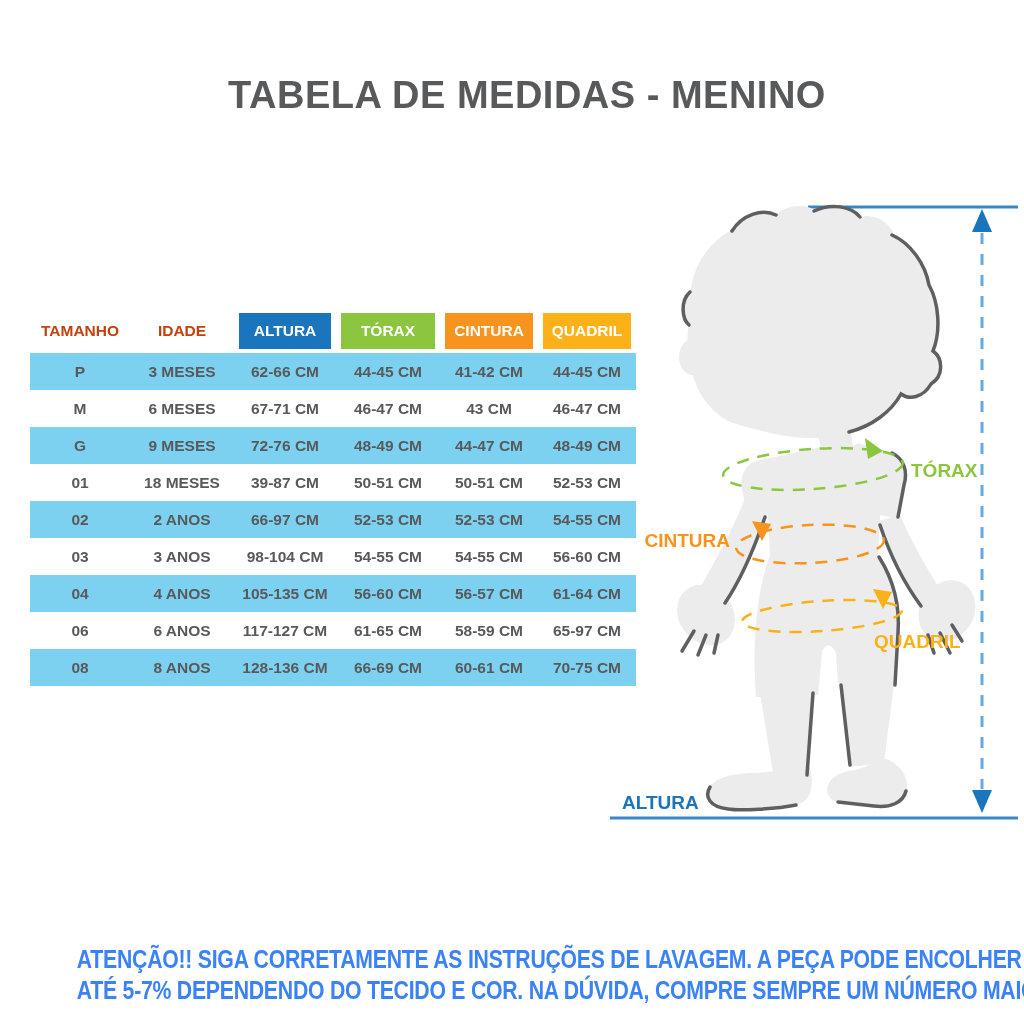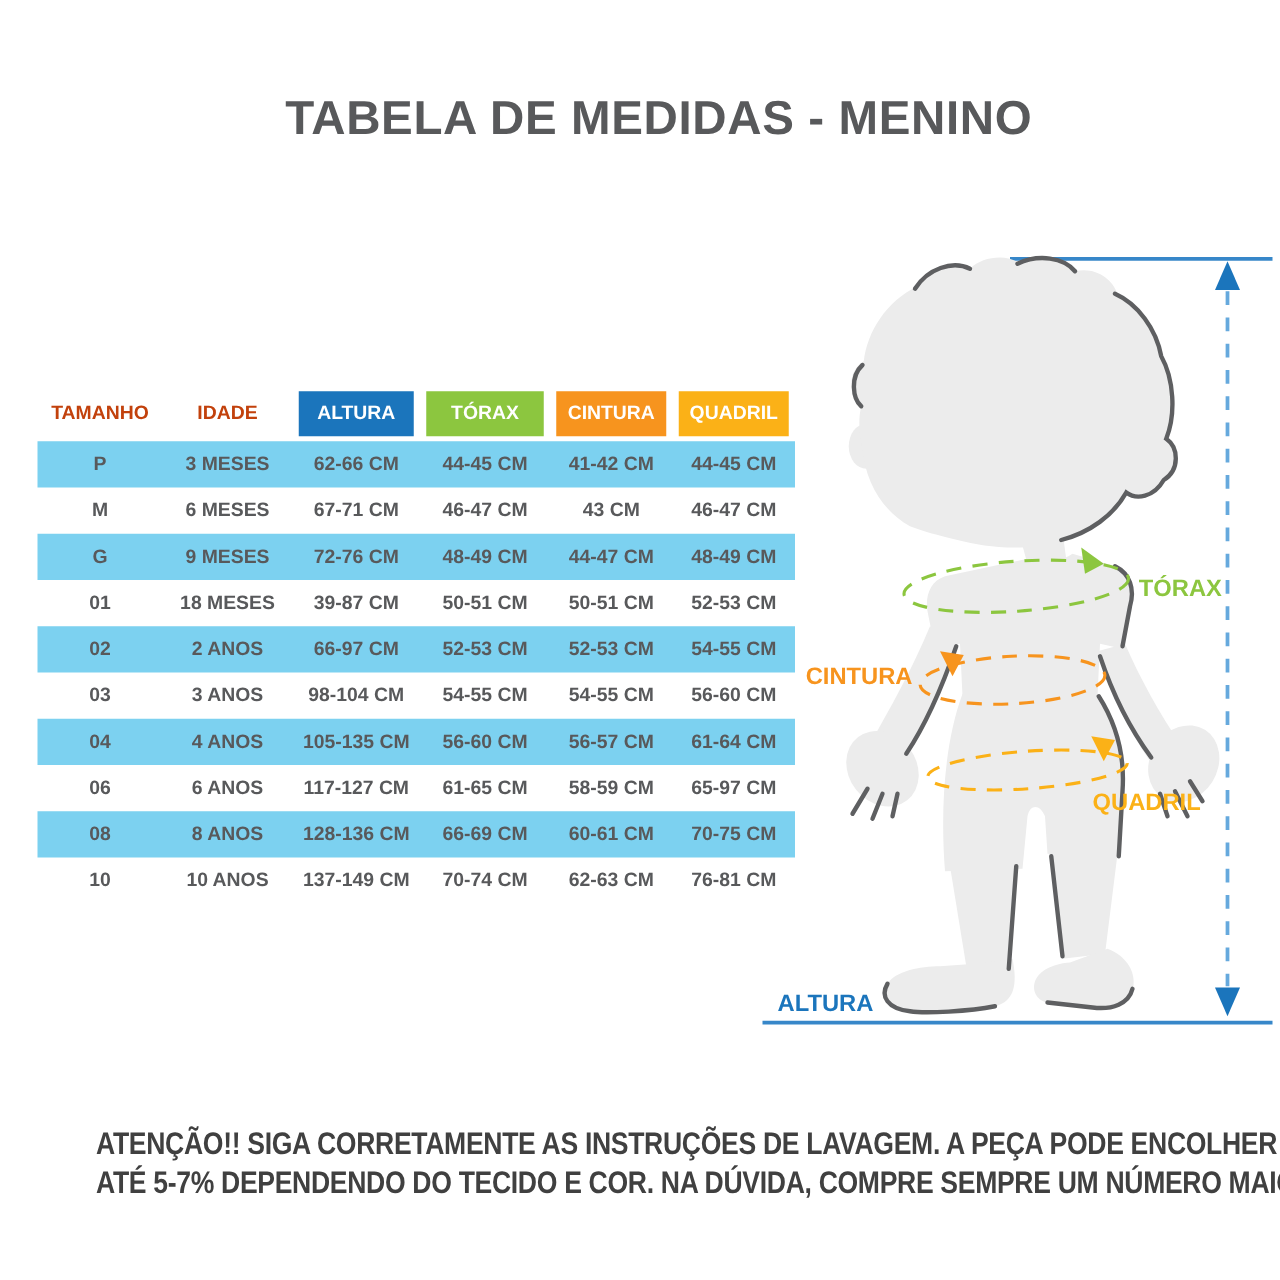--- a/index.html
+++ b/index.html
@@ -30,21 +30,21 @@
   .trow.blue{background:#7CD1F0;}
   .cell{
     font-size:15.5px;font-weight:bold;color:#58595B;text-align:center;line-height:37px;
     white-space:nowrap;
   }
   
   .figure-wrap{position:absolute;left:590px;top:185px;width:434px;height:655px;}
   .fig-label{font-weight:bold;font-size:19px;}
   
   .footer{
-    position:absolute;top:900px;left:0;width:100%;text-align:center;color:#404040;
+    position:absolute;top:944px;left:0;width:100%;text-align:center;color:#3b82f6;
   }
   .footer .line{
     display:block;white-space:nowrap;font-size:25px;font-weight:bold;line-height:31px;
     transform:scaleX(.85);transform-origin:50% 50%;letter-spacing:-.3px;
   }
 </style>
 </head>
 <body>
 
 <div class="page">
@@ -133,28 +133,20 @@
       <div class="cell">58-59 CM</div>
       <div class="cell">65-97 CM</div>
     </div>
     <div class="grid-row trow blue">
       <div class="cell">08</div>
       <div class="cell">8 ANOS</div>
       <div class="cell">128-136 CM</div>
       <div class="cell">66-69 CM</div>
       <div class="cell">60-61 CM</div>
       <div class="cell">70-75 CM</div>
-    </div>
-    <div class="grid-row trow">
-      <div class="cell">10</div>
-      <div class="cell">10 ANOS</div>
-      <div class="cell">137-149 CM</div>
-      <div class="cell">70-74 CM</div>
-      <div class="cell">62-63 CM</div>
-      <div class="cell">76-81 CM</div>
     </div>
   </div>
 
   <div class="figure-wrap">
     <svg width="434" height="655" viewBox="0 0 434 655" xmlns="http://www.w3.org/2000/svg">
 
       <line x1="218" y1="22" x2="428" y2="22" stroke="#3787C9" stroke-width="3"></line>
       <line x1="20" y1="633" x2="428" y2="633" stroke="#3787C9" stroke-width="3"></line>
       <line x1="392" y1="48" x2="392" y2="604" stroke="#66A9DD" stroke-width="3" stroke-dasharray="11 10"></line>
       <polygon points="392,24 382,47 402,47" fill="#1B75BC"></polygon>

